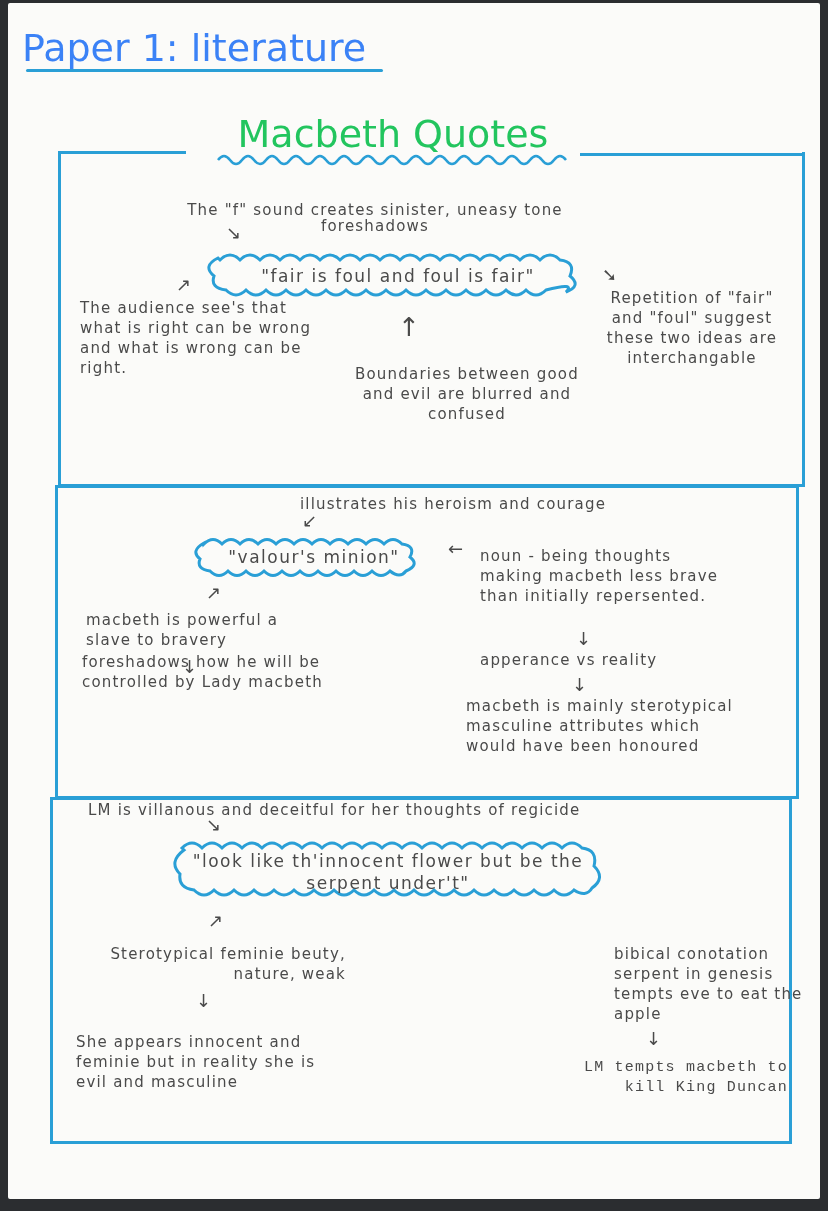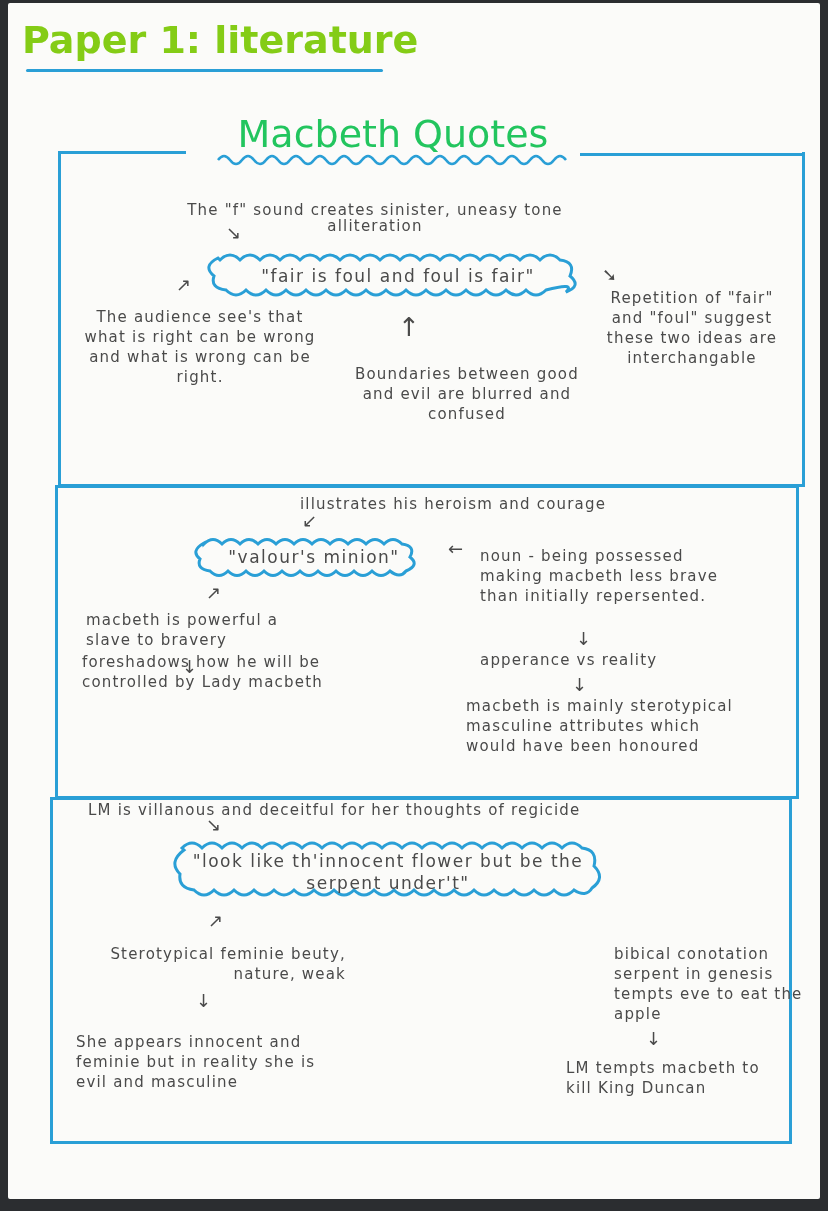--- a/index.html
+++ b/index.html
@@ -9,23 +9,23 @@
     font-family: "DejaVu Sans", sans-serif;
   }
   .paper {
     position: absolute; left: 8px; top: 3px; width: 812px; height: 1196px;
     background: #fbfbf9;
     border-radius: 2px;
   }
   .hand { color: #4a4a4a; font-size: 15px; line-height: 20px; letter-spacing: 1.2px; }
 
   .page-title {
-    position: absolute; left: 22px; top: 18px;
-    font-size: 38px; color: #84cc16; letter-spacing: 0px;
-    font-family: "DejaVu Sans", sans-serif; font-weight: bold;
+    position: absolute; left: 22px; top: 26px;
+    font-size: 38px; color: #3b82f6; letter-spacing: 0px;
+    font-family: "DejaVu Sans", sans-serif; font-weight: normal;
   }
   .title-underline {
     position: absolute; left: 26px; top: 69px; width: 357px; height: 3px;
     background: #2a9fd6; border-radius: 2px;
   }
   .section-heading {
     position: absolute; left: 218px; top: 112px; width: 350px; text-align: center;
     font-size: 38px; color: #22c55e;
   }
   .squiggle { position: absolute; left: 190px; top: 150px; }
@@ -63,36 +63,36 @@
 <svg class="squiggle" width="400" height="20" viewBox="0 0 400 20">
   <path d="M28 10 q6 -8 12 0 t12 0 t12 0 t12 0 t12 0 t12 0 t12 0 t12 0 t12 0 t12 0 t12 0 t12 0 t12 0 t12 0 t12 0 t12 0 t12 0 t12 0 t12 0 t12 0 t12 0 t12 0 t12 0 t12 0 t12 0 t12 0 t12 0 t12 0 t12 0" fill="none" stroke="#2a9fd6" stroke-width="2.5"></path>
 </svg>
 
 <div class="box box1"></div>
 <div class="box1-top-left"></div>
 <div class="box1-top-right"></div>
 
 <div class="note hand center" style="left:130px; top:200px; width:490px;">
   <div>The "f" sound creates sinister, uneasy tone</div>
-  <div style="margin-top:-4px;">alliteration</div>
+  <div style="margin-top:-4px;">foreshadows</div>
 </div>
 <div class="arrow" style="left:226px; top:224px;">↘</div>
 
 <div class="cloud" style="left:198px; top:248px; width:400px; height:56px;">
   <svg width="400" height="56" viewBox="0 0 400 56">
     <path d="M22 12 q10 -10 20 0 q10 -10 20 0 q10 -10 20 0 q10 -10 20 0 q10 -10 20 0 q10 -10 20 0 q10 -10 20 0 q10 -10 20 0 q10 -10 20 0 q10 -10 20 0 q10 -10 20 0 q10 -10 20 0 q10 -10 20 0 q10 -10 20 0 q10 -10 20 0 q10 -10 20 0 q10 -10 20 0 q16 2 10 16 q12 10 -4 16 q10 -10 -20 -2 q-10 10 -20 0 q-10 10 -20 0 q-10 10 -20 0 q-10 10 -20 0 q-10 10 -20 0 q-10 10 -20 0 q-10 10 -20 0 q-10 10 -20 0 q-10 10 -20 0 q-10 10 -20 0 q-10 10 -20 0 q-10 10 -20 0 q-10 10 -20 0 q-10 10 -20 0 q-10 10 -20 0 q-10 10 -20 0 q-16 -2 -12 -14 q-12 -10 4 -18 z" fill="none" stroke="#2a9fd6" stroke-width="3"></path>
   </svg>
   <span>"fair is foul and foul is fair"</span>
 </div>
 
 <div class="arrow" style="left:176px; top:276px;">↗</div>
 <div class="arrow" style="left:602px; top:266px;">➘</div>
 <div class="arrow" style="left:398px; top:318px; font-size:26px;">↑</div>
 
-<div class="note hand" style="left:80px; top:307px; width:240px;text-align:center;">The audience see's that what is right can be wrong and what is wrong can be right.</div>
+<div class="note hand" style="left:80px; top:298px; width:240px;">The audience see's that what is right can be wrong and what is wrong can be right.</div>
 <div class="note hand center" style="left:342px; top:364px; width:250px;">Boundaries between good and evil are blurred and confused</div>
 <div class="note hand center" style="left:602px; top:288px; width:180px;">Repetition of "fair" and "foul" suggest these two ideas are interchangable</div>
 
 <div class="box box2"></div>
 
 <div class="note hand" style="left:300px; top:494px; width:440px;">illustrates his heroism and courage</div>
 <div class="arrow" style="left:302px; top:512px;">↙</div>
 
 <div class="cloud" style="left:186px; top:534px; width:256px; height:46px;">
   <svg width="256" height="46" viewBox="0 0 256 46">
@@ -101,21 +101,21 @@
   <span>"valour's minion"</span>
 </div>
 
 <div class="arrow" style="left:448px; top:540px;">←</div>
 <div class="arrow" style="left:206px; top:584px;">↗</div>
 
 <div class="note hand" style="left:86px; top:610px; width:240px;">macbeth is powerful a slave to bravery</div>
 <div class="arrow" style="left:182px; top:658px;">↓</div>
 <div class="note hand" style="left:82px; top:652px; width:250px;">foreshadows how he will be controlled by Lady macbeth</div>
 
-<div class="note hand" style="left:480px; top:546px; width:260px;">noun - being possessed making macbeth less brave than initially repersented.</div>
+<div class="note hand" style="left:480px; top:546px; width:260px;">noun - being thoughts making macbeth less brave than initially repersented.</div>
 <div class="arrow" style="left:576px; top:630px;">↓</div>
 <div class="note hand" style="left:480px; top:650px; width:260px;">apperance vs reality</div>
 <div class="arrow" style="left:572px; top:676px;">↓</div>
 <div class="note hand" style="left:466px; top:696px; width:275px;">macbeth is mainly sterotypical masculine attributes which would have been honoured</div>
 
 <div class="box box3"></div>
 
 <div class="note hand" style="left:88px; top:800px; width:680px;">LM is villanous and deceitful for her thoughts of regicide</div>
 <div class="arrow" style="left:206px; top:816px;">↘</div>
 
@@ -127,13 +127,13 @@
 </div>
 
 <div class="arrow" style="left:208px; top:912px;">↗</div>
 
 <div class="note hand" style="left:76px; top:944px; width:270px;text-align:right;">Sterotypical feminie beuty, nature, weak</div>
 <div class="arrow" style="left:196px; top:992px;">↓</div>
 <div class="note hand" style="left:76px; top:1020px; width:260px;margin-top:12px;">She appears innocent and feminie but in reality she is evil and masculine</div>
 
 <div class="note hand" style="left:570px; top:944px; width:215px;margin-left:44px;">bibical conotation serpent in genesis tempts eve to eat the apple</div>
 <div class="arrow" style="left:646px; top:1030px;">↓</div>
-<div class="note hand" style="left:566px; top:1058px; width:222px; ">LM tempts macbeth to kill King Duncan</div>
+<div class="note hand" style="left:566px; top:1058px; width:222px; text-align:right;font-family:Liberation Mono, monospace;">LM tempts macbeth to kill King Duncan</div>
 
 </body></html>

